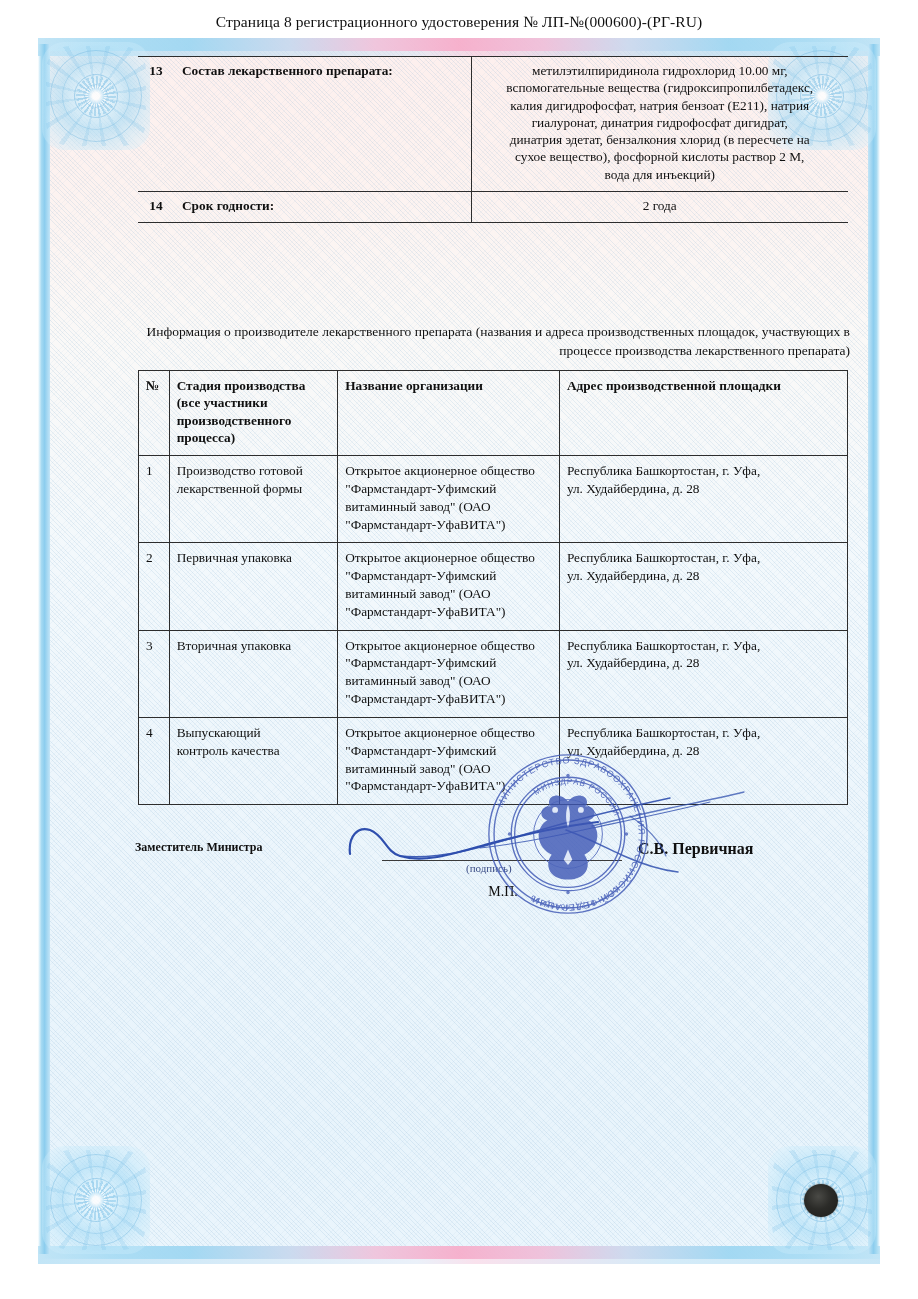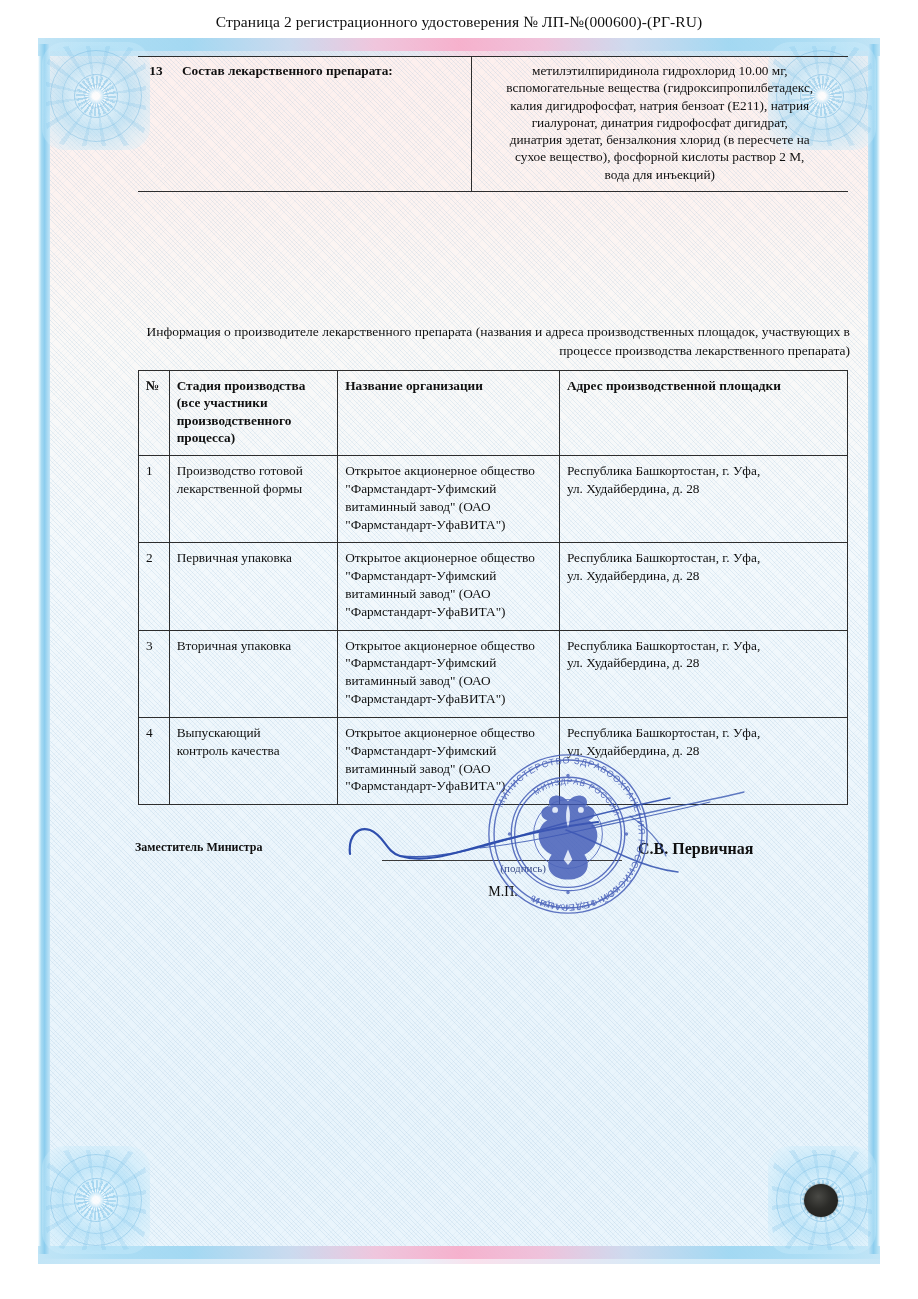--- a/index.html
+++ b/index.html
@@ -239,21 +239,21 @@
   .sign-rule {
     position: absolute;
     left: 382px; top: 54px;
     width: 240px; height: 1px;
     background: #3a3a3a;
   }
   .sign-caption {
     position: absolute;
     left: 466px; top: 56px;
     width: 80px;
-    text-align: right;
+    text-align: left;
     font-size: 11px;
     color: #3b4d86;
   }
   .sign-mp {
     position: absolute;
     left: 468px; top: 78px;
     width: 70px;
     text-align: center;
     font-size: 14px;
   }
@@ -329,35 +329,42 @@
     <div class="r-petals"></div>
   <div class="r-ring r1"></div>
     <div class="r-ring r2"></div>
   <div class="r-star"></div>
   <div class="r-ring r3"></div>
     <div class="r-ring r4"></div>
     <div class="r-core"></div>
 </div>
 <div class="punch-mark"></div>
 
-<div class="page-header">Страница 2   регистрационного удостоверения № ЛП-№(000600)-(РГ-RU)</div>
+<div class="page-header">Страница 8   регистрационного удостоверения № ЛП-№(000600)-(РГ-RU)</div>
 
 <table id="table-items" class="doc-table">
   <tbody>
     <tr>
       <td class="c-num">13</td>
       <td class="c-label">Состав лекарственного препарата:</td>
       <td class="c-value">
         <div>метилэтилпиридинола гидрохлорид 10.00 мг,
 вспомогательные вещества (гидроксипропилбетадекс,
 калия дигидрофосфат, натрия бензоат (Е211), натрия
 гиалуронат, динатрия гидрофосфат дигидрат,
 динатрия эдетат, бензалкония хлорид (в пересчете на
 сухое вещество), фосфорной кислоты раствор 2 М,
 вода для инъекций)</div>
+      </td>
+    </tr>
+    <tr>
+      <td class="c-num">14</td>
+      <td class="c-label">Срок годности:</td>
+      <td class="c-value">
+        <div>2 года</div>
       </td>
     </tr>
   </tbody>
 </table>
 
 <div class="intro-note">Информация о производителе лекарственного препарата (названия и адреса производственных площадок, участвующих в процессе производства лекарственного препарата)</div>
 
 <table id="table-sites" class="doc-table">
   <thead>
     <tr>

